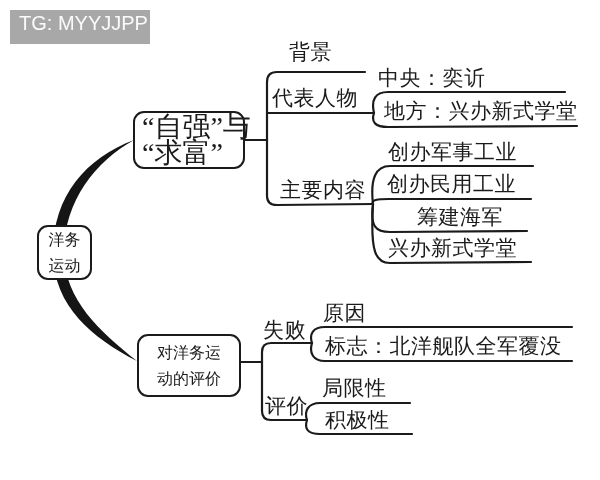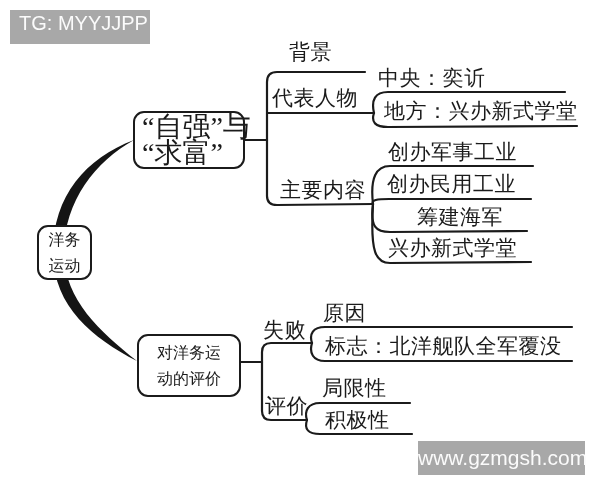--- a/index.html
+++ b/index.html
@@ -86,15 +86,14 @@
   <div class="lbl" style="left:388px; top:237px;">兴办新式学堂</div>
 
   <div class="lbl" style="left:263px; top:319px;">失败</div>
   <div class="lbl" style="left:323px; top:302px;">原因</div>
   <div class="lbl" style="left:325px; top:335px;">标志：北洋舰队全军覆没</div>
   <div class="lbl" style="left:265px; top:395px;">评价</div>
   <div class="lbl" style="left:322px; top:377px;">局限性</div>
   <div class="lbl" style="left:325px; top:409px;">积极性</div>
 
   <div class="badge badge-tg">TG: MYYJJPP</div>
-  <div class="badge badge-site">www.gzmgsh.com</div>
 
 </div>
 
 </body></html>

